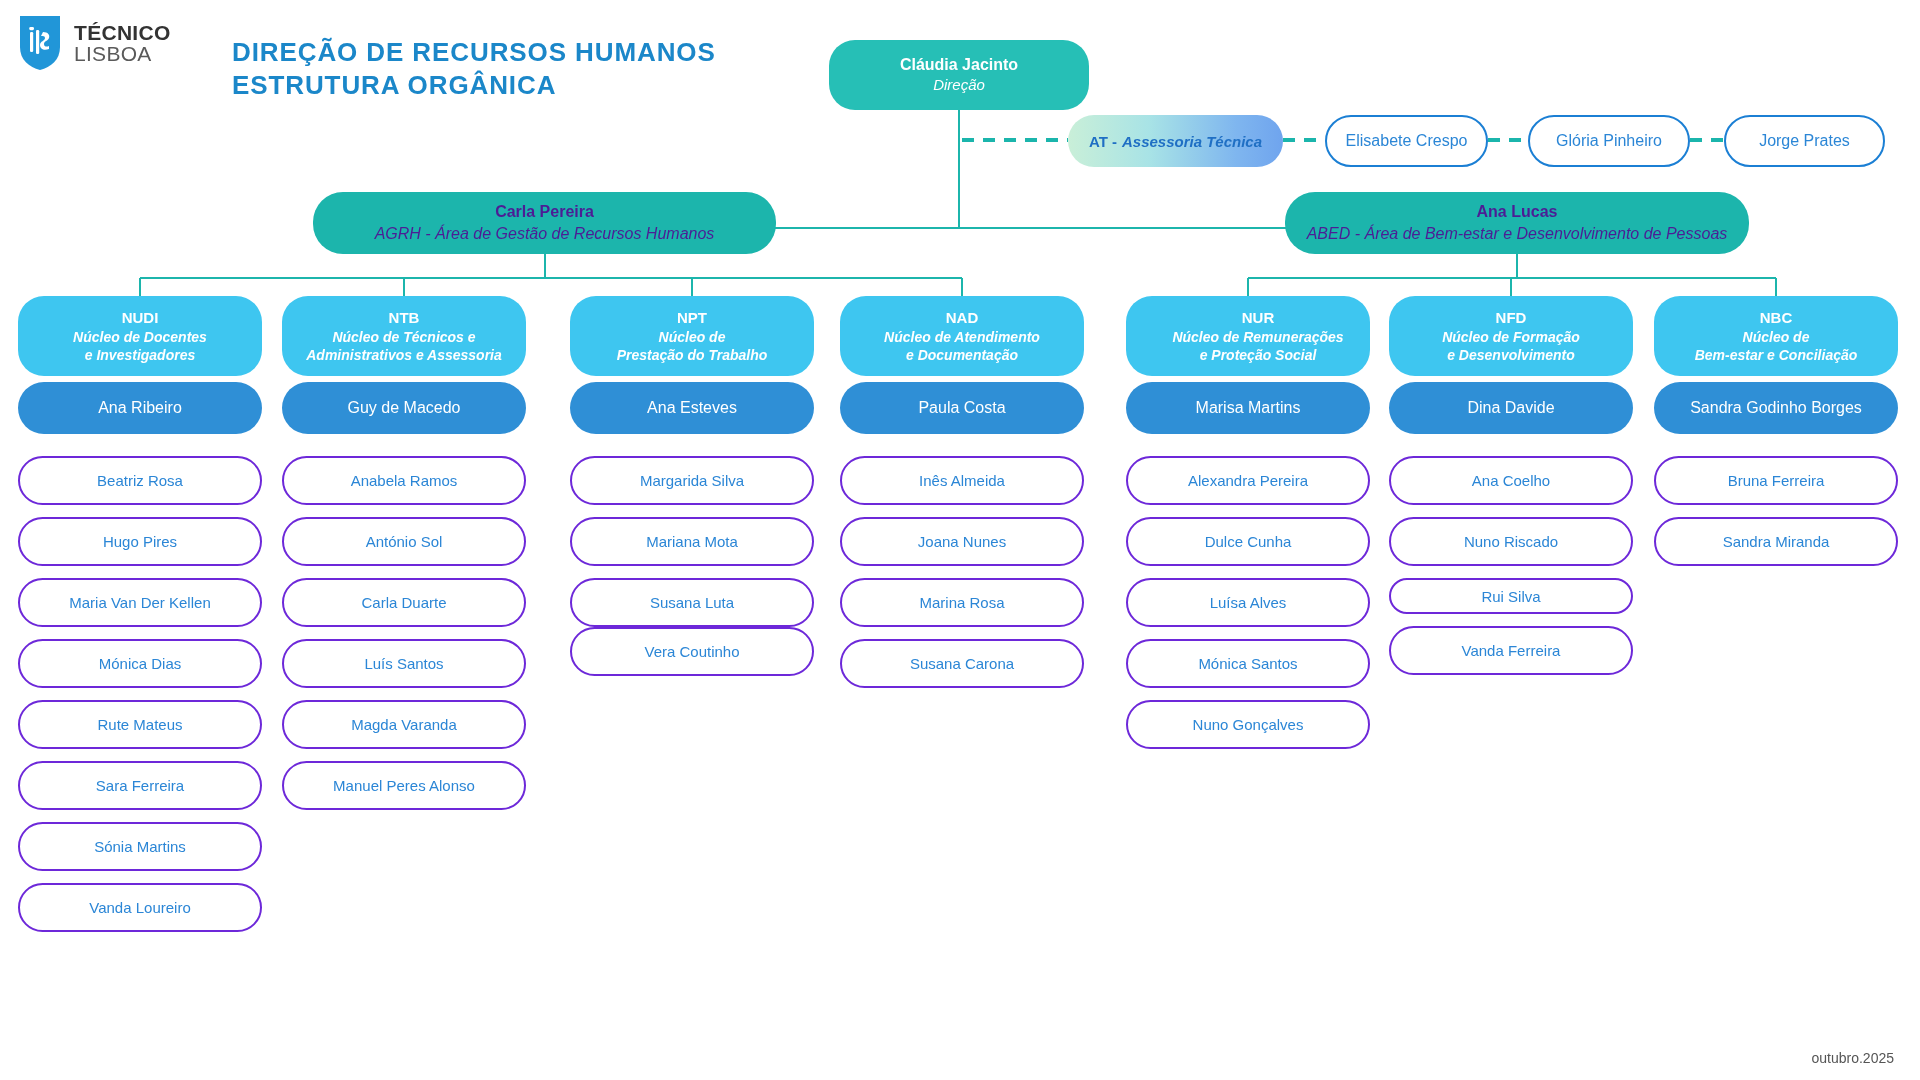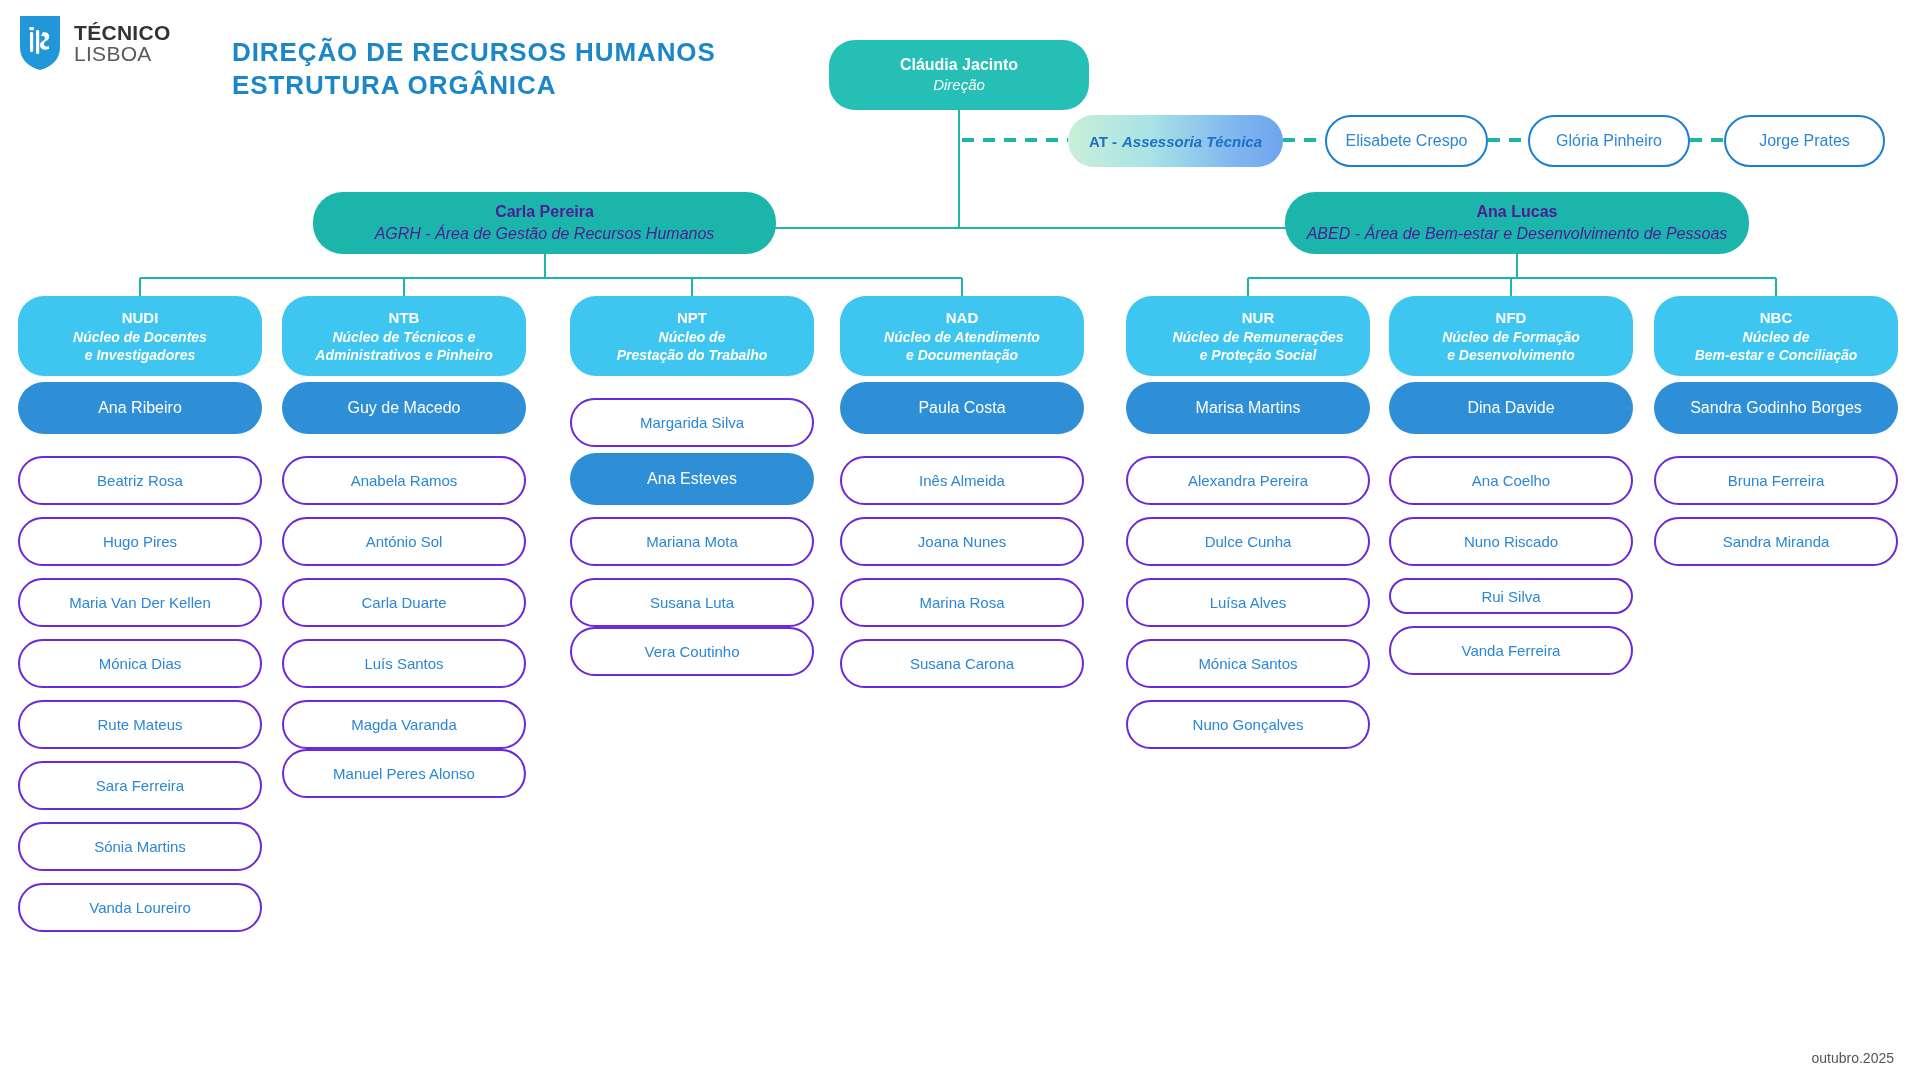--- a/index.html
+++ b/index.html
@@ -181,57 +181,57 @@
       </div>
     <div class="node member-node" style="position:relative; margin-top:12px; width:244px; height:49px;">
         <span>Vanda Loureiro</span>
       </div>
   </div>
 
   <div style="position:absolute; left:282px; top:296px; width:244px;">
     <div class="node nucleus-node" style="position:relative; width:244px; height:80px;">
       <div class="code">NTB</div>
       <div class="desc">Núcleo de Técnicos e</div>
-      <div class="desc">Administrativos e Pinheiro</div>
+      <div class="desc">Administrativos e Assessoria</div>
     </div>
     <div class="node lead-node" style="position:relative; margin-top:6px; width:244px; height:52px;">
       <span>Guy de Macedo</span>
     </div>
     <div class="node member-node" style="position:relative; margin-top:22px; width:244px; height:49px;">
         <span>Anabela Ramos</span>
       </div>
     <div class="node member-node" style="position:relative; margin-top:12px; width:244px; height:49px;">
         <span>António Sol</span>
       </div>
     <div class="node member-node" style="position:relative; margin-top:12px; width:244px; height:49px;">
         <span>Carla Duarte</span>
       </div>
     <div class="node member-node" style="position:relative; margin-top:12px; width:244px; height:49px;">
         <span>Luís Santos</span>
       </div>
     <div class="node member-node" style="position:relative; margin-top:12px; width:244px; height:49px;">
         <span>Magda Varanda</span>
       </div>
-    <div class="node member-node" style="position:relative; margin-top:0; width:244px; height:49px;">
+    <div class="node member-node" style="position:relative; margin-top:12px; width:244px; height:49px;">
         <span>Manuel Peres Alonso</span>
       </div>
   </div>
 
   <div style="position:absolute; left:570px; top:296px; width:244px;">
     <div class="node nucleus-node" style="position:relative; width:244px; height:80px;">
       <div class="code">NPT</div>
       <div class="desc">Núcleo de</div>
       <div class="desc">Prestação do Trabalho</div>
     </div>
+    <div class="node lead-node" style="position:relative; margin-top:6px; width:244px; height:52px;">
+      <span>Ana Esteves</span>
+    </div>
     <div class="node member-node" style="position:relative; margin-top:22px; width:244px; height:49px;">
         <span>Margarida Silva</span>
       </div>
-    <div class="node lead-node" style="position:relative; margin-top:6px; width:244px; height:52px;">
-      <span>Ana Esteves</span>
-    </div>
     <div class="node member-node" style="position:relative; margin-top:12px; width:244px; height:49px;">
         <span>Mariana Mota</span>
       </div>
     <div class="node member-node" style="position:relative; margin-top:12px; width:244px; height:49px;">
         <span>Susana Luta</span>
       </div>
     <div class="node member-node" style="position:relative; width:244px; height:49px;">
         <span>Vera Coutinho</span>
       </div>
   </div>

